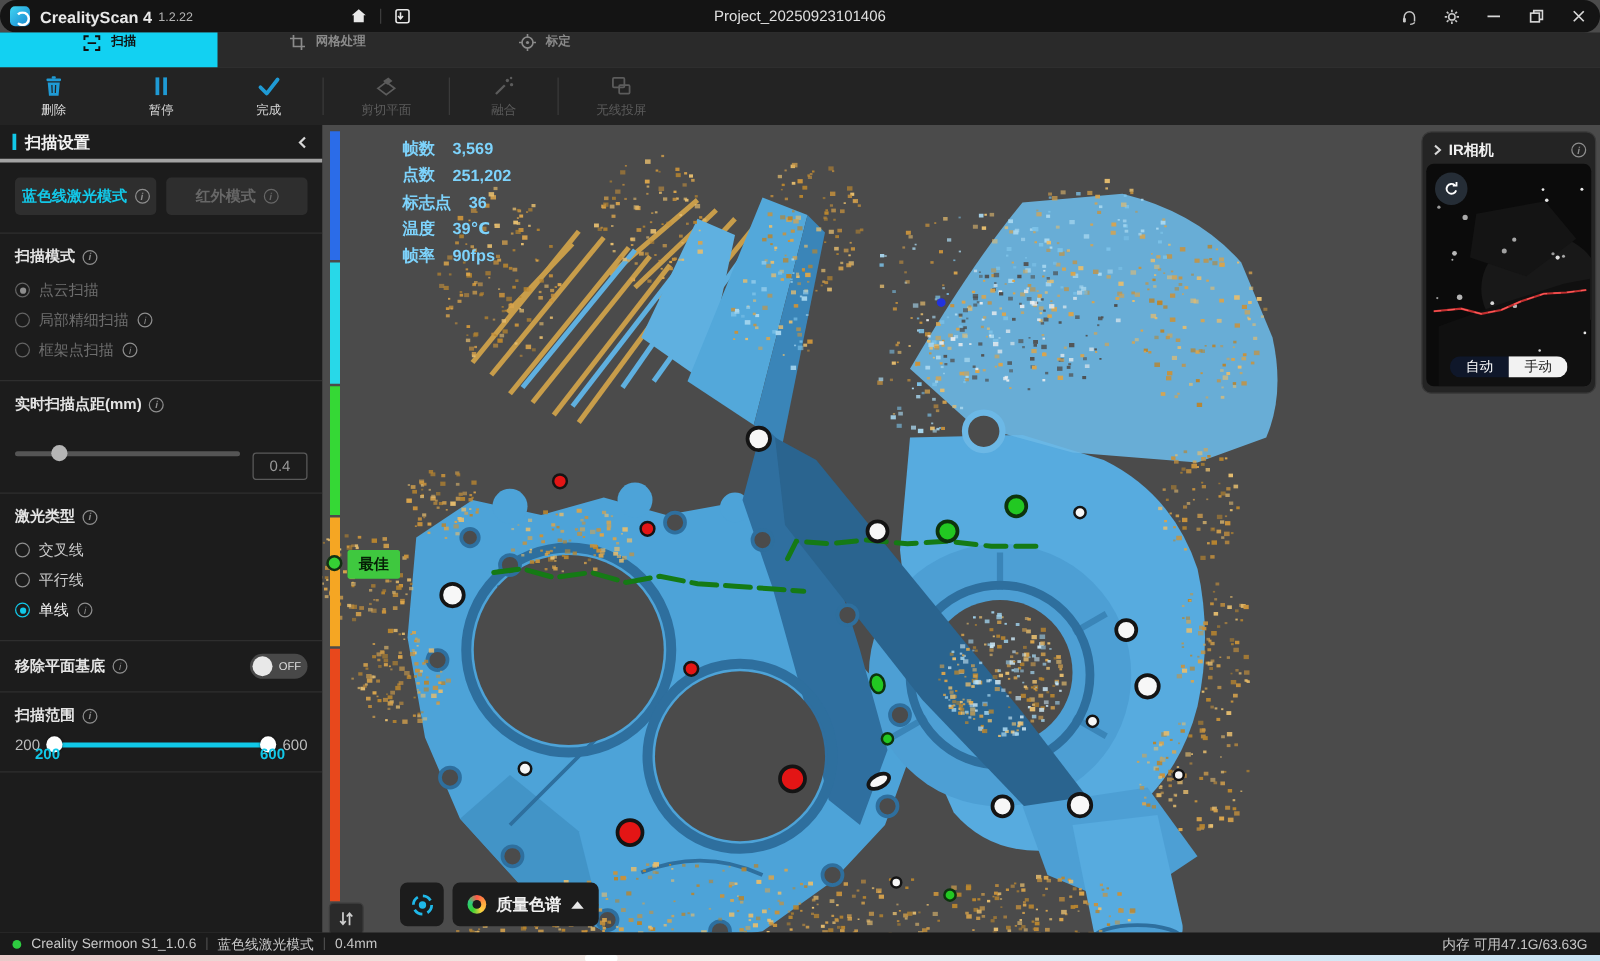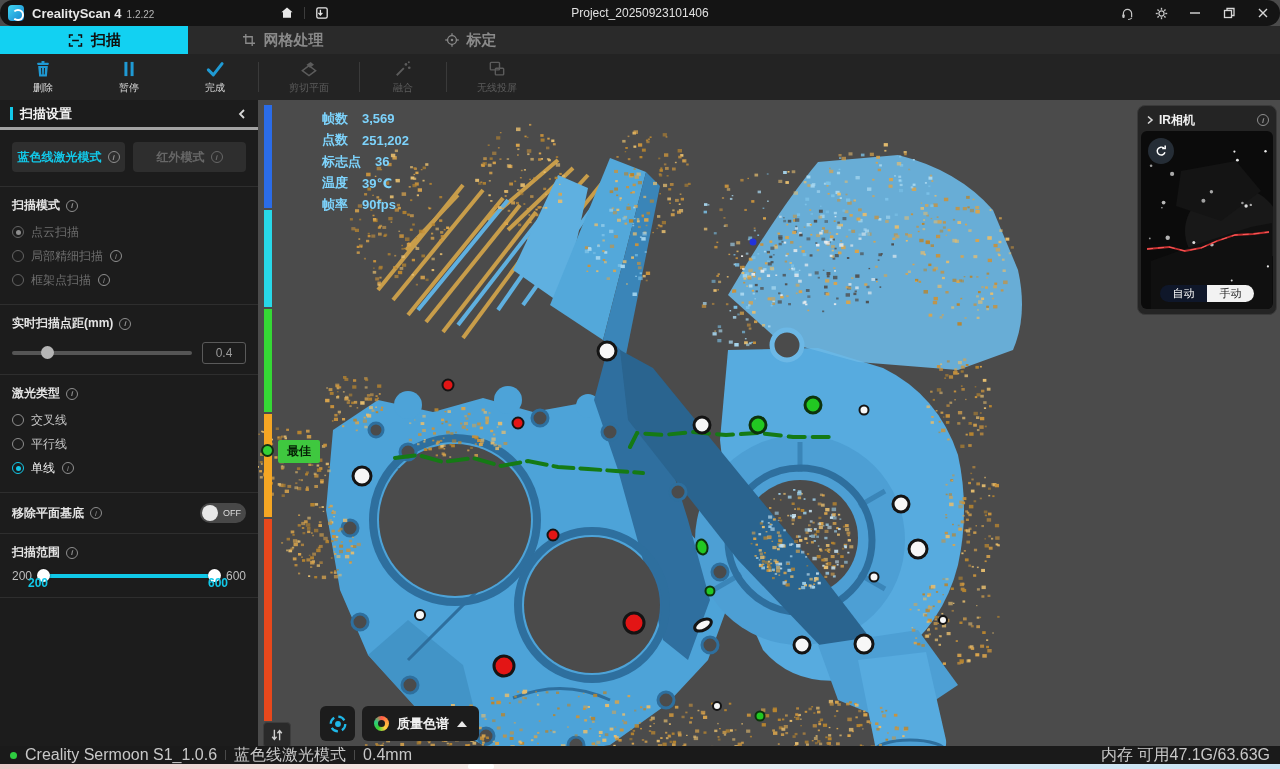--- a/index.html
+++ b/index.html
@@ -17,22 +17,22 @@
   .appname { font-size:13px; font-weight:bold; }
   .appver { font-size:10px; color:#b5b5b5; margin-left:5px; margin-top:2px; }
   .tb-ico { width:26px; height:20px; display:flex; align-items:center; justify-content:center; cursor:pointer; }
   .tb-sep { width:1px; height:12px; background:#3c3c3c; margin:0 4px; }
   .proj-title { position:absolute; left:0; right:0; text-align:center; font-size:12px; color:#e0e0e0; pointer-events:none; }
   .win-btns { margin-left:auto; display:flex; align-items:center; z-index:2; }
   .win-btn { width:34px; height:26px; display:flex; align-items:center; justify-content:center; }
 
   
   .tabbar { position:absolute; top:26px; left:0; right:0; height:28px; background:#2a2a2a; display:flex; }
-  .tab { width:188px; display:flex; align-items:center; justify-content:center; gap:7px;
-    font-size:15px; font-weight:bold; color:#8a8a8a; }
+  .tab { width:174px; display:flex; justify-content:center; gap:7px;
+    font-size:10px; font-weight:bold; color:#8a8a8a; }
   .tab.active { background:#12d1f2; color:#101010; }
 
   
   .toolbar { position:absolute; top:54px; left:0; right:0; height:46px; background:#232323;
     display:flex; align-items:center; }
   .tool { width:86px; height:42px; display:flex; flex-direction:column; align-items:center; justify-content:center; gap:2px; }
   .tool.wide { width:100px; }
   .tool span { font-size:10px; color:#dcdcdc; }
   .tool.disabled span { color:#5c5c5c; }
   .tool-sep { width:1px; height:30px; background:#3a3a3a; }
@@ -56,21 +56,21 @@
   .radio-row.dim { color:#6e6e6e; }
   .radio { width:12px; height:12px; min-width:12px; border:1.5px solid #8e8e8e; border-radius:50%; position:relative; }
   .radio-row.dim .radio { border-color:#636363; }
   .radio.sel::after { content:''; position:absolute; left:2.5px; top:2.5px; width:5px; height:5px;
     border-radius:50%; background:#8e8e8e; }
   .radio.sel.cyan { border-color:#12c8e8; } .radio.sel.cyan::after { background:#12c8e8; }
   .slider-row { display:flex; align-items:center; gap:10px; margin-top:10px; }
   .track { position:relative; flex:1; height:4px; background:#555; border-radius:2px; }
   .thumb { position:absolute; top:-5px; width:13px; height:13px; border-radius:50%; background:#b5b5b5; }
   .valbox { width:44px; height:22px; background:transparent; border:1px solid #5a5a5a; border-radius:3px;
-    color:#9a9a9a; font-size:12px; text-align:center; }
+    color:#9a9a9a; font-size:12px; text-align:center;margin-top:20px; }
   .range-wrap { position:relative; padding-bottom:14px; }
   .range-row { display:flex; align-items:center; gap:8px; margin-top:8px; color:#bdbdbd; }
   .track.cyan { background:#10c8e8; }
   .thumb.white { background:#fff; box-shadow:0 0 2px rgba(0,0,0,.6); }
   .range-lbl { position:absolute; font-size:12px; font-weight:bold; color:#12c8e8; top:42px; }
   .toggle-row { display:flex; align-items:center; }
   .toggle { margin-left:auto; width:46px; height:20px; border-radius:10px; background:#484848;
     display:flex; align-items:center; cursor:pointer; position:relative; }
   .toggle .knob { width:16px; height:16px; border-radius:50%; background:#e8e8e8; margin-left:2px; }
   .toggle .tstate { font-size:9px; color:#dedede; margin-left:5px; }
@@ -109,21 +109,21 @@
   .ir-rotate { position:absolute; left:7px; top:7px; width:26px; height:26px; border-radius:50%;
     background:rgba(42,52,62,.85); display:flex; align-items:center; justify-content:center; cursor:pointer; }
   .ir-toggle { position:absolute; left:50%; transform:translateX(-50%); bottom:7px; width:94px; height:17px;
     display:flex; border-radius:9px; overflow:hidden; font-size:11px; }
   .ir-toggle div { flex:1; display:flex; align-items:center; justify-content:center; cursor:pointer; }
   .ir-auto { background:#0f172a; color:#fff; }
   .ir-manual { background:#f2f2f2; color:#222; }
 
   
   .statusbar { position:absolute; left:0; right:0; bottom:5px; height:18px; background:#1a1a1a;
-    display:flex; align-items:center; padding:0 10px; gap:8px; font-size:16px; color:#c8c8c8; }
+    display:flex; align-items:center; padding:0 10px; gap:8px; font-size:11px; color:#c8c8c8; }
   .gdot { width:7px; height:7px; border-radius:50%; background:#2ecc40; }
   .ssep { width:1px; height:10px; background:#4a4a4a; }
   .mem { margin-left:auto; }
   .deskstrip { position:absolute; left:0; right:0; bottom:0; height:5px;
     background:linear-gradient(90deg,#e9c9c9,#f2e3e0 30%,#f5efec 45%,#d9ebf6 70%,#c9e3f3); }
   .deskstrip i { position:absolute; left:468px; top:0; width:26px; height:5px; background:#fff; border-radius:2px; }
 
   svg { display:block; }
 </style>
 </head>

